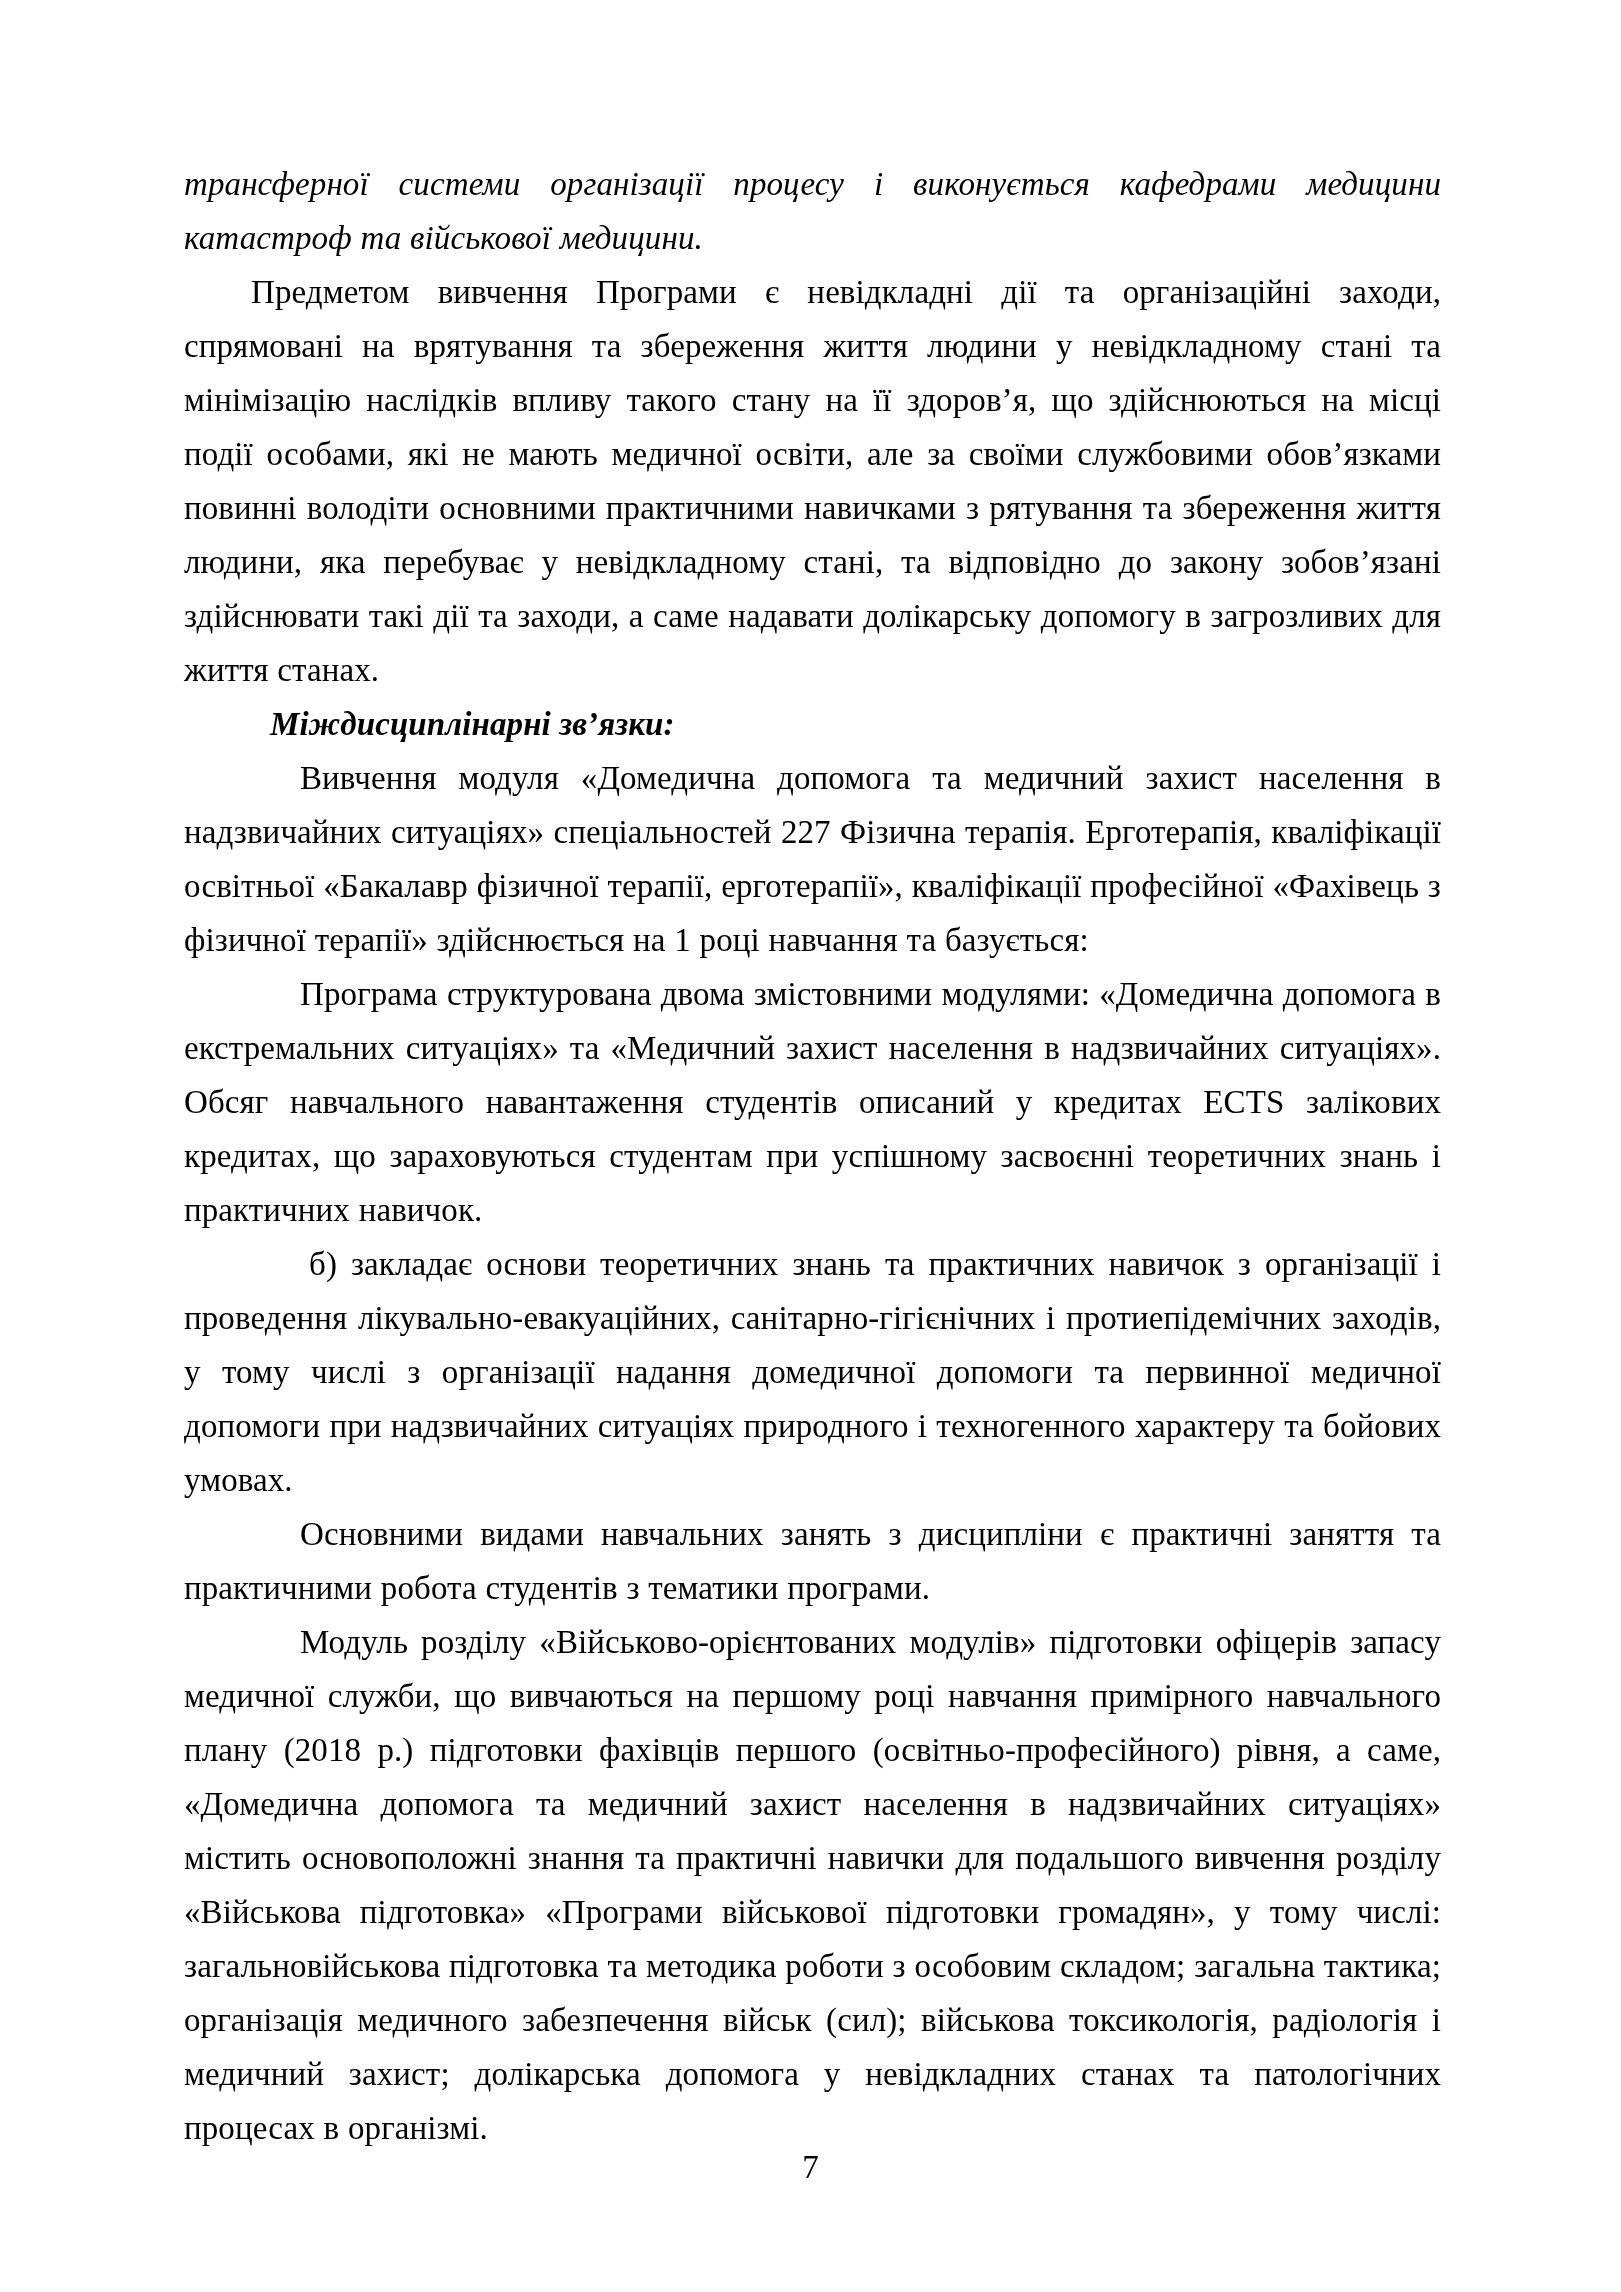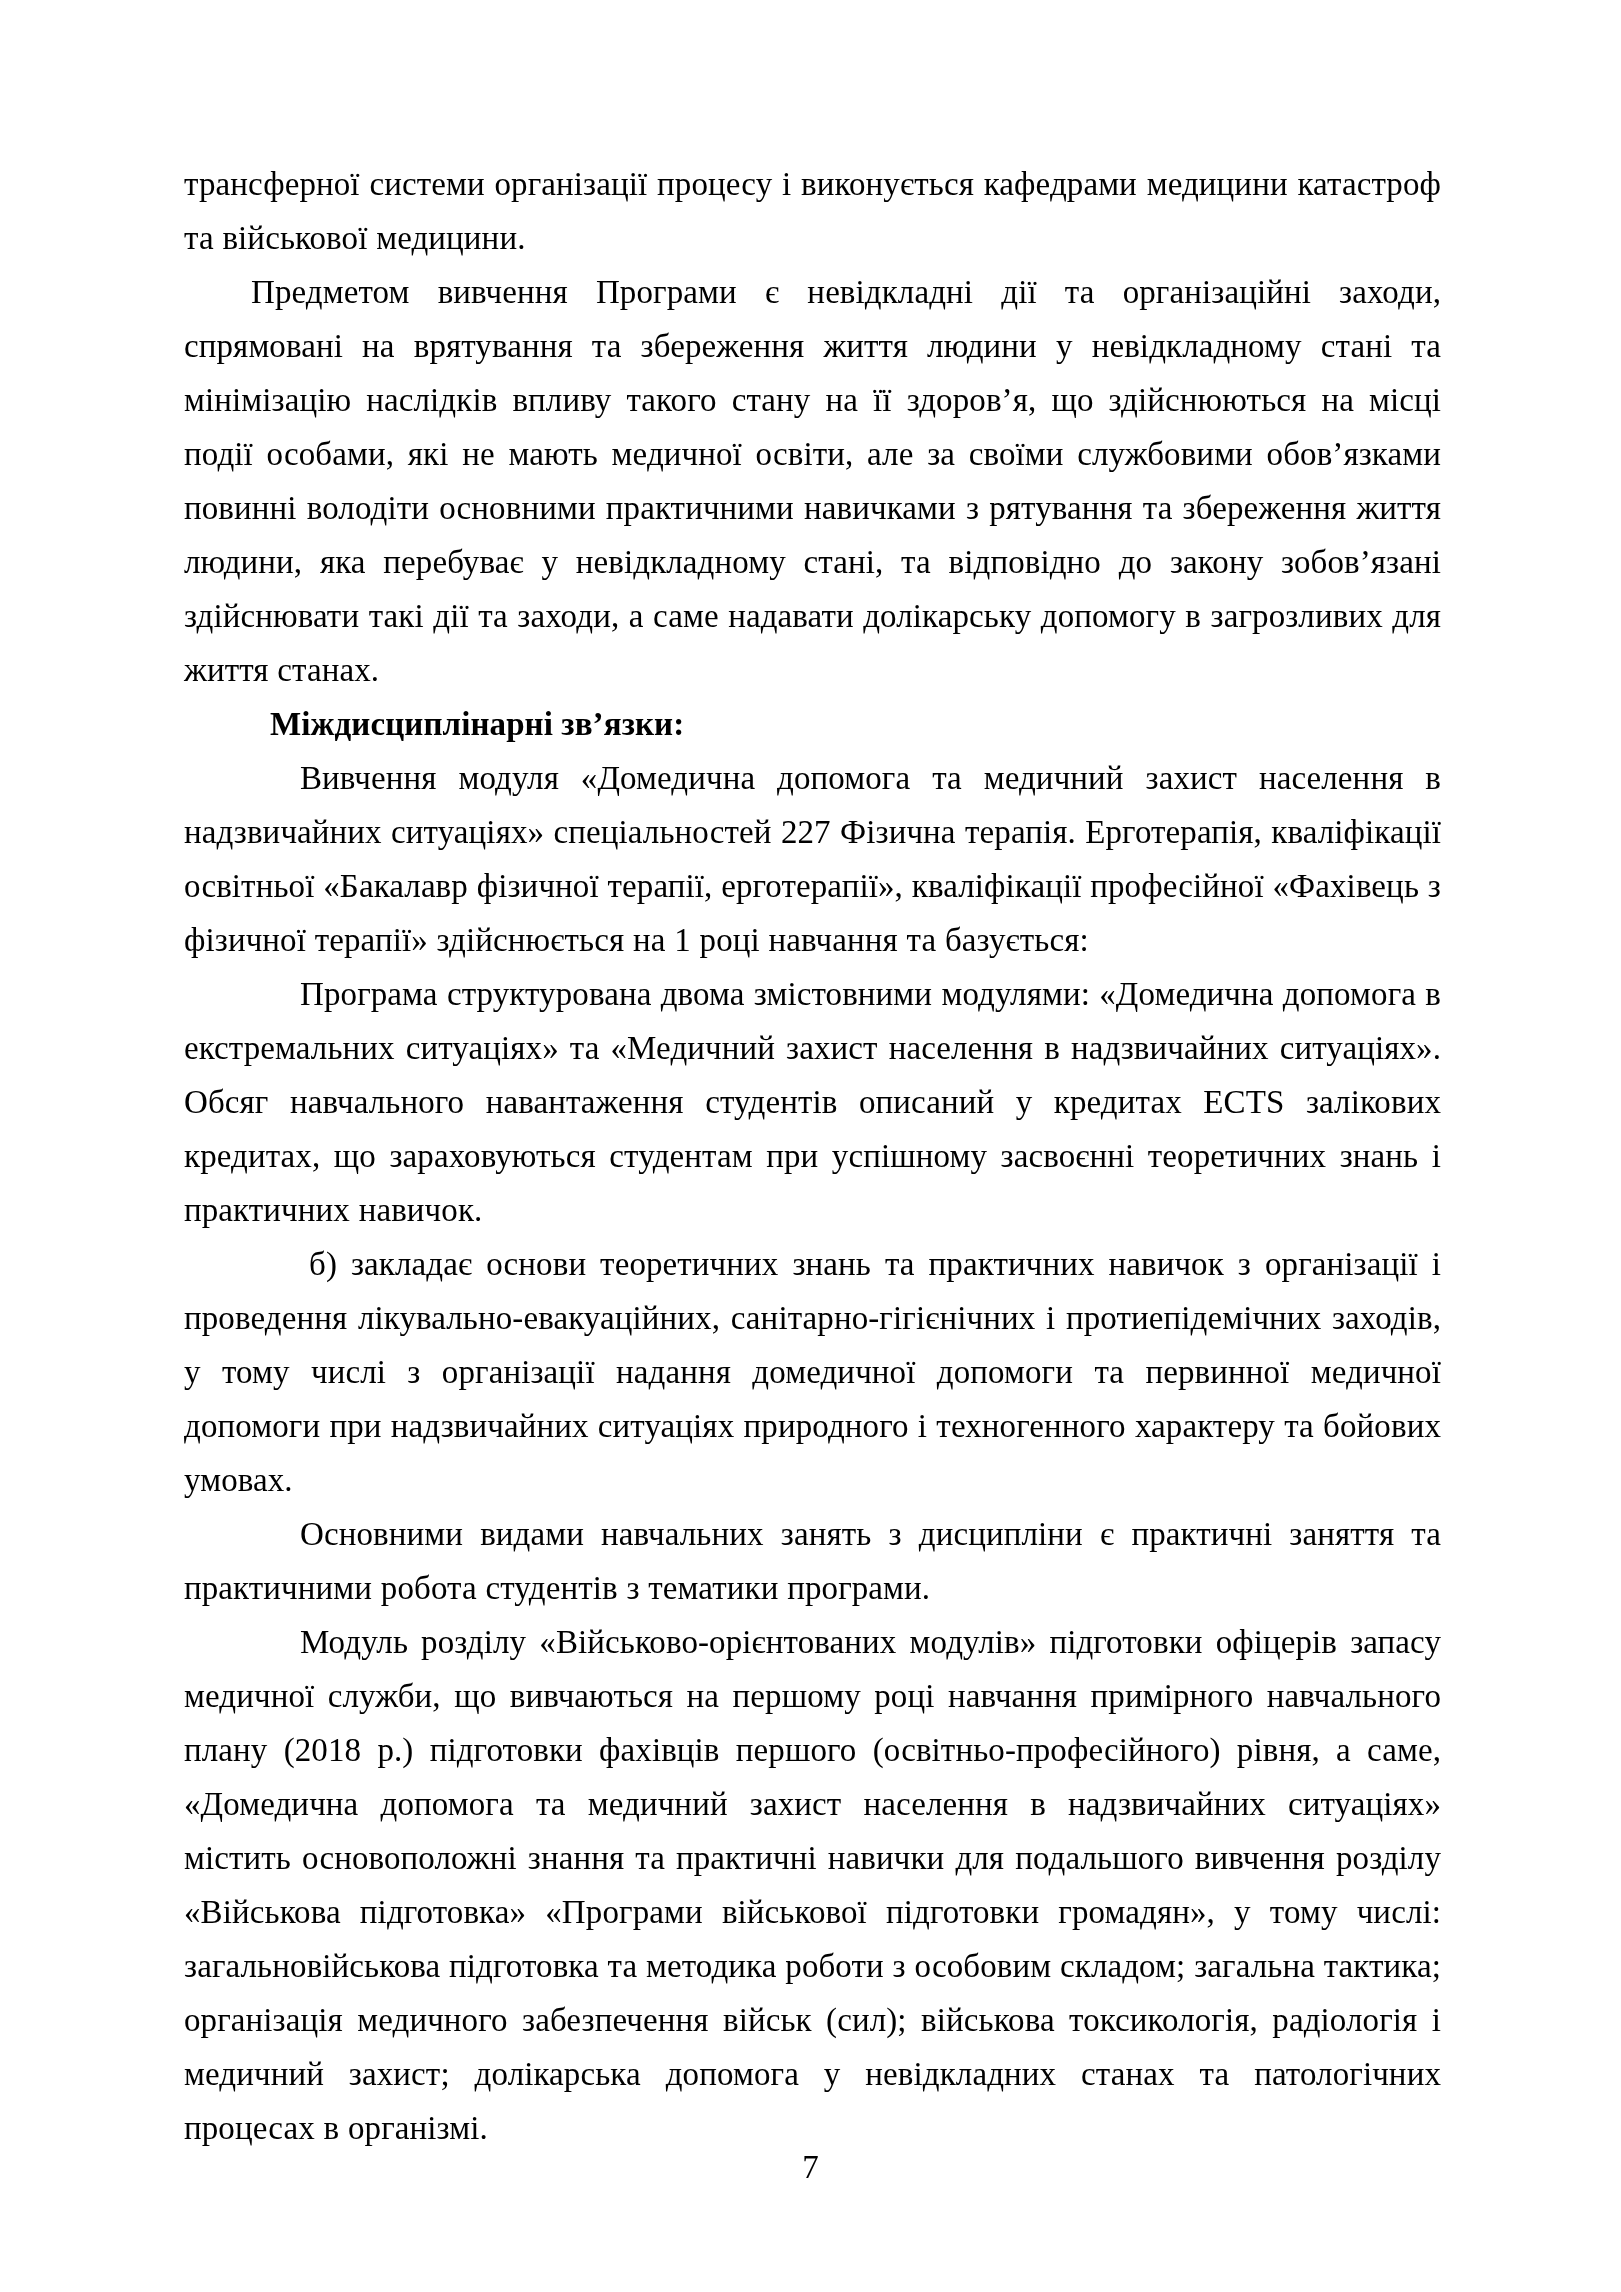--- a/index.html
+++ b/index.html
@@ -31,37 +31,38 @@
     margin: 0;
     font-size: 33px;
     line-height: 54px;
     text-align: justify;
     text-justify: inter-word;
     letter-spacing: 0.1px;
     word-spacing: 0.4px;
     hyphens: none;
   }
   
-  .ind-none { text-indent: 0; }
+  .ind-none { text-indent: 0; font-style: italic; }
   .ind-sm   { text-indent: 67px; }
   .ind-md   { text-indent: 116px; }
   .ind-lg   { text-indent: 125px; }
 
   .gap-sm { margin-top: 0; }
   .gap-md { margin-top: 29px; }
   .gap-lg { margin-top: 54px; }
 
   h2.heading {
     margin: 0;
     font-size: 33px;
     line-height: 54px;
     font-weight: bold;
     text-align: left;
     text-indent: 0;
     letter-spacing: 0.1px;
+    font-style: italic;
   }
   .heading-ind-a { padding-left: 86px; }
 
   .pagenum {
     position: absolute;
     left: 0;
     right: 0;
     top: 2148px;
     text-align: center;
     font-size: 33px;

